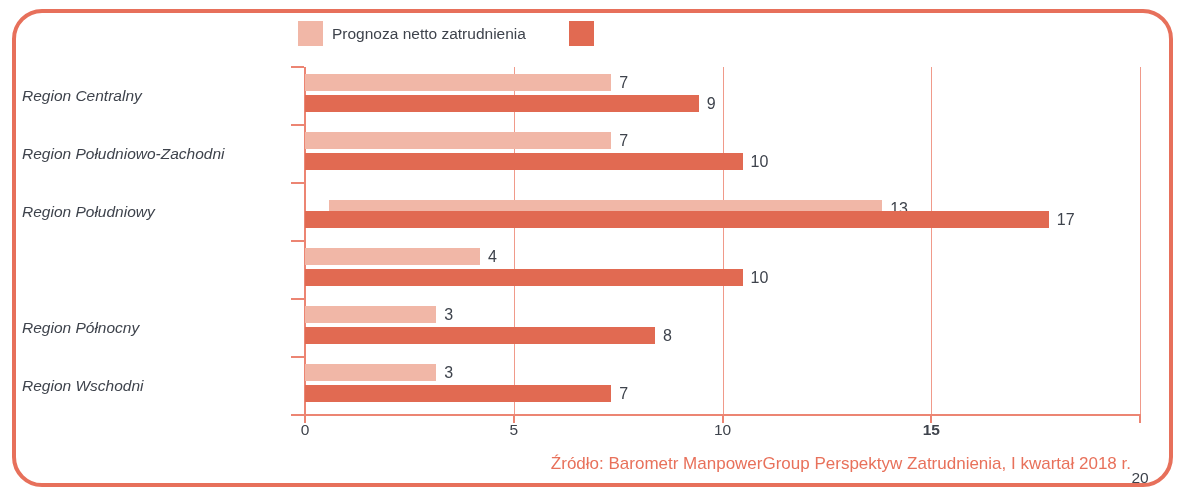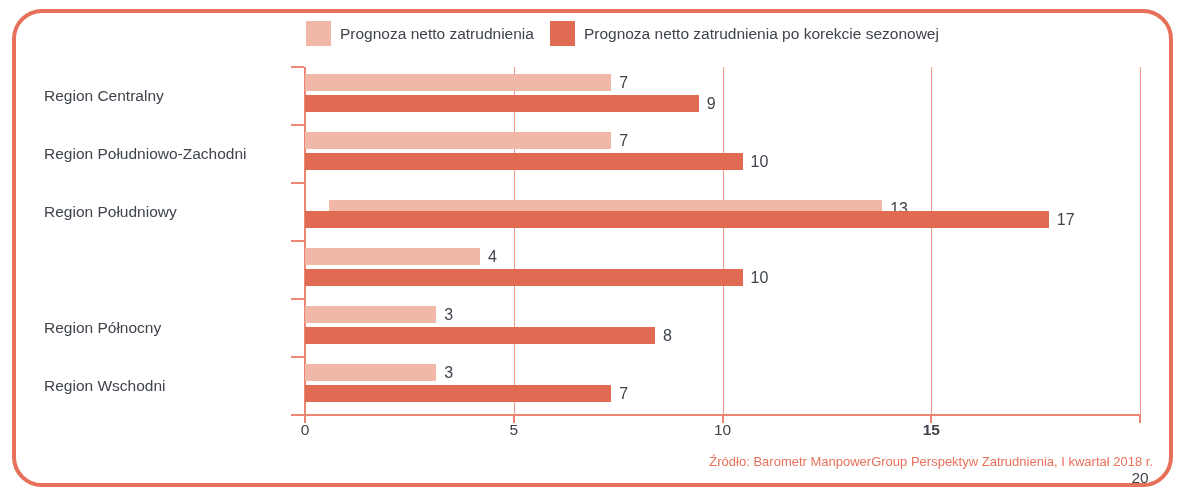--- a/index.html
+++ b/index.html
@@ -15,29 +15,29 @@
   html,body{background:#ffffff;font-family:"Liberation Sans",sans-serif;}
   #stage{
     position:relative;width:1185px;height:496px;background:#fff;overflow:hidden;
   }
   .card{
     position:absolute;left:12px;top:9px;width:1161px;height:478px;
     border:4px solid var(--c-border);border-radius:30px;background:#fff;
   }
   
   .legend{
-    position:absolute;left:298px;top:21px;display:flex;align-items:center;gap:16px;margin-left:8px;
+    position:absolute;left:298px;top:21px;display:flex;align-items:center;gap:43px;
   }
   .legend-item{display:flex;align-items:center;gap:9px;}
   .swatch{width:25px;height:25px;flex:0 0 25px;}
   .swatch.s0{background:var(--c-light-bar);}
   .swatch.s1{background:var(--c-dark-bar);}
   .legend-label{font-size:15.5px;color:var(--c-text);white-space:nowrap;}
   
-  #labels{position:absolute;left:44px;top:67px;width:262px;height:348px;}
+  #labels{position:absolute;left:22px;top:67px;width:262px;height:348px;font-style:italic;}
   .category-label{
     position:absolute;left:0;height:58px;display:flex;align-items:center;
     font-size:15.5px;color:var(--c-text);white-space:nowrap;
   }
   
   #plot{position:absolute;left:305px;top:67px;width:835px;height:348px;}
   .gridline{position:absolute;top:0;bottom:0;width:1px;background:var(--c-grid);}
   .y-axis-line{position:absolute;left:-1px;top:0;bottom:0;width:2px;background:var(--c-axis);}
   .x-axis-line{position:absolute;left:-1px;right:-1px;bottom:-1px;height:2px;background:var(--c-axis);}
   .y-tick{position:absolute;left:-14px;width:13px;height:2px;background:var(--c-axis);}
@@ -51,38 +51,37 @@
   .bar.s1{background:var(--c-dark-bar);}
   .value-label{font-size:16px;color:var(--c-text);margin-left:8px;line-height:17px;}
   
   #xlabels{position:absolute;left:305px;top:421px;width:835px;height:20px;}
   .x-tick-label{
     position:absolute;transform:translateX(-50%);
     font-size:15.5px;color:var(--c-text);
   }
   
   .source-note{
-    position:absolute;right:32px;top:454px;
-    font-size:13px;color:var(--c-source);white-space:nowrap;
+    position:absolute;right:54px;top:454px;
+    font-size:17px;color:var(--c-source);white-space:nowrap;
   }
 </style>
 </head>
 <body>
 
 <div id="stage">
   <div class="card"></div>
 
   <div class="legend">
     <div class="legend-item">
       <span class="swatch s0"></span>
       <span class="legend-label">Prognoza netto zatrudnienia</span>
     </div>
     <div class="legend-item">
       <span class="swatch s1"></span>
-      <span class="legend-label">Prognoza netto zatrudnienia po korekcie sezonowej</span>
     </div>
   </div>
 
   <div id="labels">
       <div class="category-label" style="top: 0px;">Region Centralny</div>
       <div class="category-label" style="top: 58px;">Region Południowo-Zachodni</div>
       <div class="category-label" style="top: 116px;">Region Południowy</div>
       <div class="category-label" style="top: 232px;">Region Północny</div>
       <div class="category-label" style="top: 290px;">Region Wschodni</div>
     </div>

